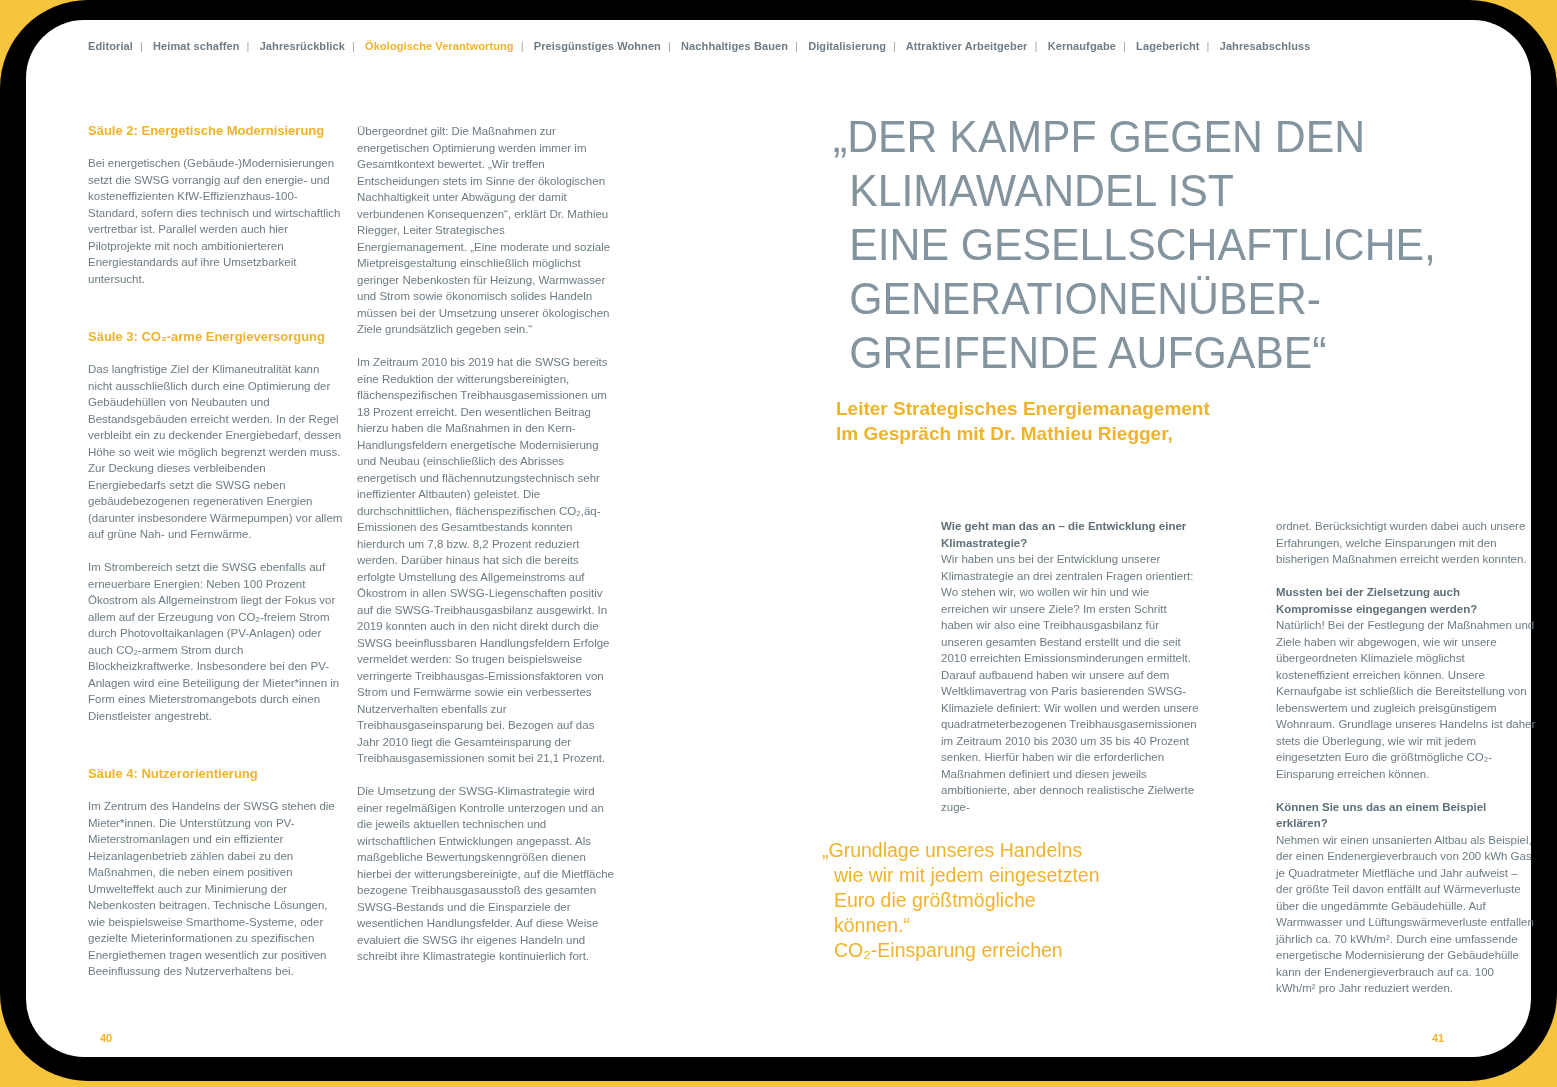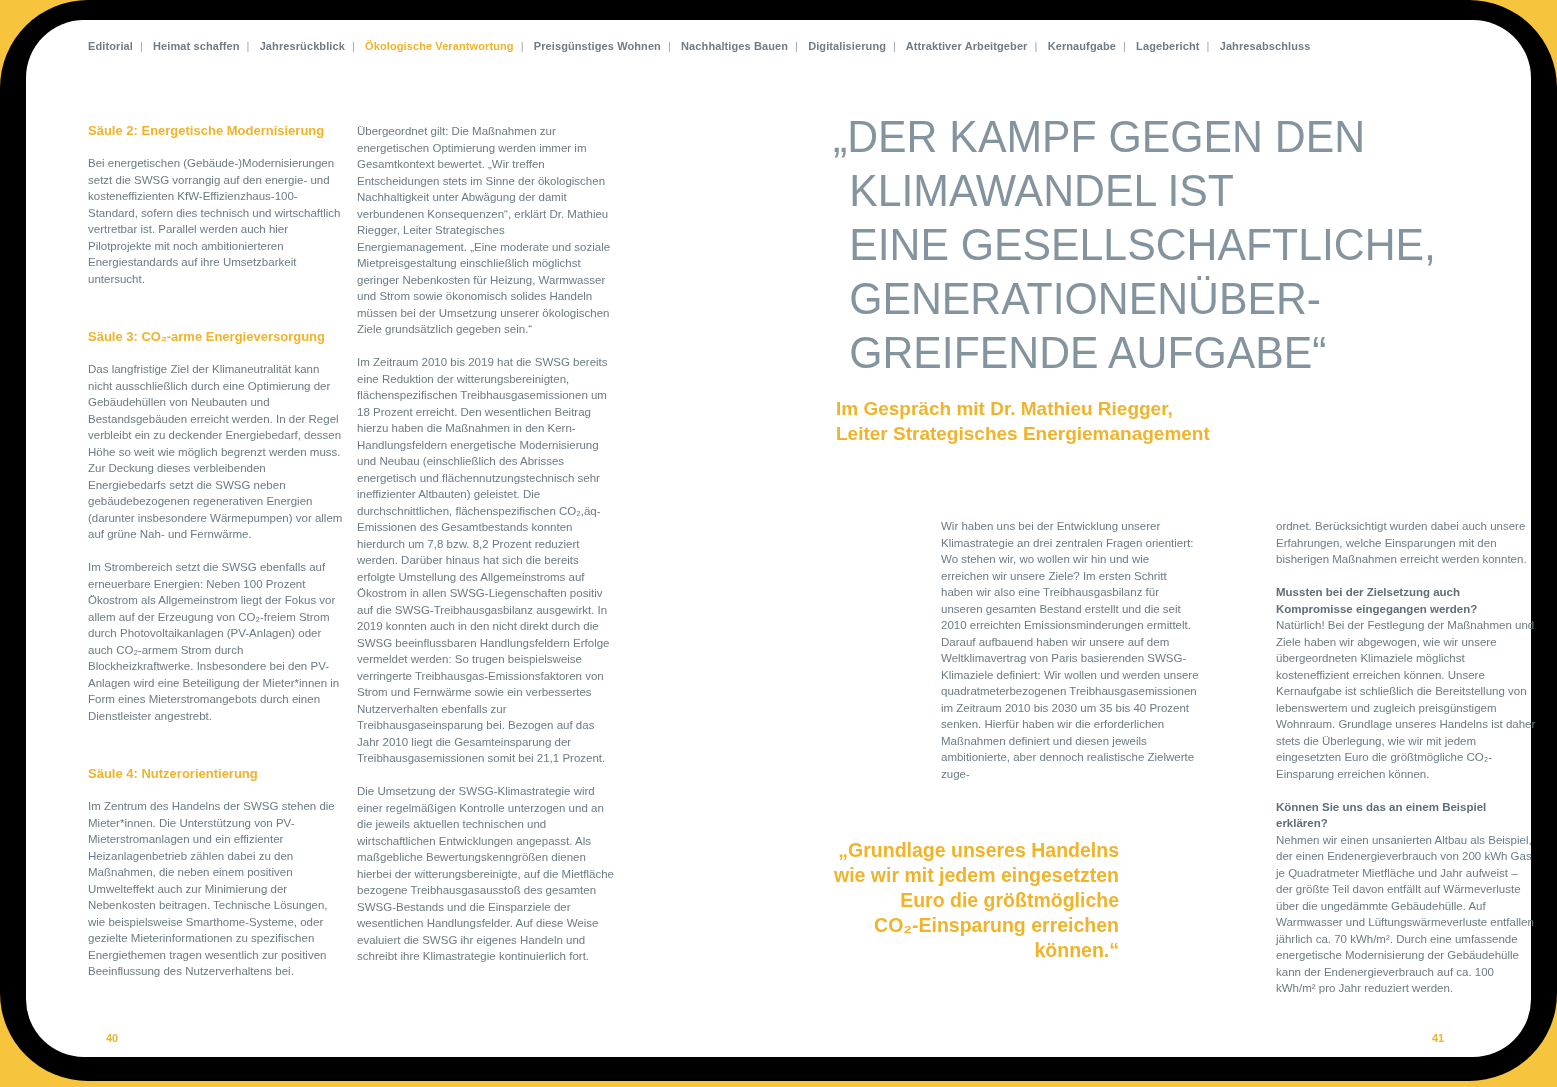--- a/index.html
+++ b/index.html
@@ -60,30 +60,29 @@
   }
   .headline div+div{padding-left:17px;}
   
   .subtitle{
     position:absolute;left:836px;top:396px;
     font-size:19px;line-height:25px;font-weight:bold;color:var(--accent);
   }
   
   .pullquote{
     position:absolute;left:822px;top:838px;
-    font-size:19.5px;line-height:25px;font-weight:bold;color:var(--accent);
+    font-size:19.5px;line-height:25px;font-weight:normal;color:var(--accent);
     white-space:nowrap;
-    text-align:right;
   }
   .pullquote div+div{padding-left:12px;}
   
   .pagenum{
     position:absolute;top:1032px;font-size:11px;font-weight:bold;color:var(--accent);
   }
-  #pn-left{left:106px;}
+  #pn-left{left:100px;}
   #pn-right{left:1432px;}
 </style>
 </head>
 <body>
 
 <div class="black-frame"></div>
 <div class="page"></div>
 
 <nav class="nav">
   <span class="item">Editorial</span><span class="sep">|</span>
@@ -117,38 +116,39 @@
 
 <div class="headline">
   <div>„DER KAMPF GEGEN DEN</div>
   <div>KLIMAWANDEL IST</div>
   <div>EINE GESELLSCHAFTLICHE,</div>
   <div>GENERATIONENÜBER-</div>
   <div>GREIFENDE AUFGABE“</div>
 </div>
 
 <div class="subtitle">
+  <div>Leiter Strategisches Energiemanagement</div>
   <div>Im Gespräch mit Dr. Mathieu Riegger,</div>
-  <div>Leiter Strategisches Energiemanagement</div>
 </div>
 
 <div class="col" id="col-r1">
+  <p class="q">Wie geht man das an – die Entwicklung einer Klimastrategie?</p>
   <p class="a">Wir haben uns bei der Entwicklung unserer Klimastrategie an drei zentralen Fragen orientiert: Wo stehen wir, wo wollen wir hin und wie erreichen wir unsere Ziele? Im ersten Schritt haben wir also eine Treibhausgasbilanz für unseren gesamten Bestand erstellt und die seit 2010 erreichten Emissionsminderungen ermittelt. Darauf aufbauend haben wir unsere auf dem Weltklimavertrag von Paris basierenden SWSG-Klimaziele definiert: Wir wollen und werden unsere quadratmeterbezogenen Treibhausgasemissionen im Zeitraum 2010 bis 2030 um 35 bis 40 Prozent senken. Hierfür haben wir die erforderlichen Maßnahmen definiert und diesen jeweils ambitionierte, aber dennoch realistische Zielwerte zuge-</p>
 </div>
 
 <div class="col" id="col-r2">
   <p class="a">ordnet. Berücksichtigt wurden dabei auch unsere Erfahrungen, welche Einsparungen mit den bisherigen Maßnahmen erreicht werden konnten.</p>
   <p class="q">Mussten bei der Zielsetzung auch Kompromisse eingegangen werden?</p>
   <p class="a">Natürlich! Bei der Festlegung der Maßnahmen und Ziele haben wir abgewogen, wie wir unsere übergeordneten Klimaziele möglichst kosteneffizient erreichen können. Unsere Kernaufgabe ist schließlich die Bereitstellung von lebenswertem und zugleich preisgünstigem Wohnraum. Grundlage unseres Handelns ist daher stets die Überlegung, wie wir mit jedem eingesetzten Euro die größtmögliche CO₂-Einsparung erreichen können.</p>
   <p class="q">Können Sie uns das an einem Beispiel erklären?</p>
   <p class="a">Nehmen wir einen unsanierten Altbau als Beispiel, der einen Endenergieverbrauch von 200 kWh Gas je Quadratmeter Mietfläche und Jahr aufweist – der größte Teil davon entfällt auf Wärmeverluste über die ungedämmte Gebäudehülle. Auf Warmwasser und Lüftungswärmeverluste entfallen jährlich ca. 70 kWh/m². Durch eine umfassende energetische Modernisierung der Gebäudehülle kann der Endenergieverbrauch auf ca. 100 kWh/m² pro Jahr reduziert werden.</p>
 </div>
 
 <div class="pullquote">
   <div>„Grundlage unseres Handelns</div>
   <div>wie wir mit jedem eingesetzten</div>
   <div>Euro die größtmögliche</div>
+  <div>können.“</div>
   <div>CO₂-Einsparung erreichen</div>
-  <div>können.“</div>
 </div>
 
 <div class="pagenum" id="pn-left">40</div>
 <div class="pagenum" id="pn-right">41</div>
 
 </body></html>

